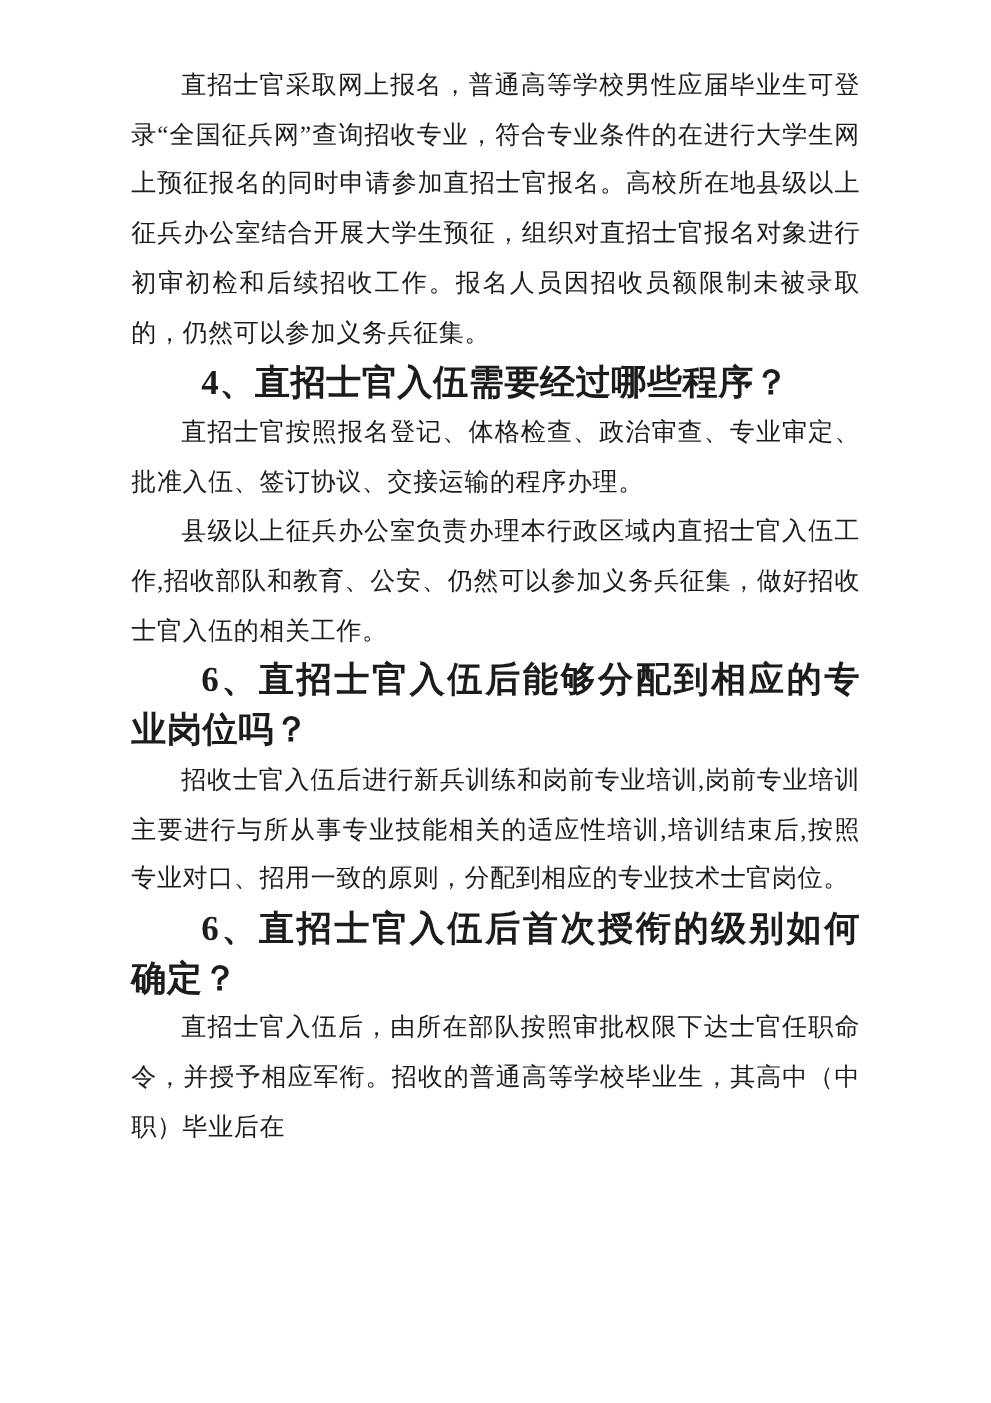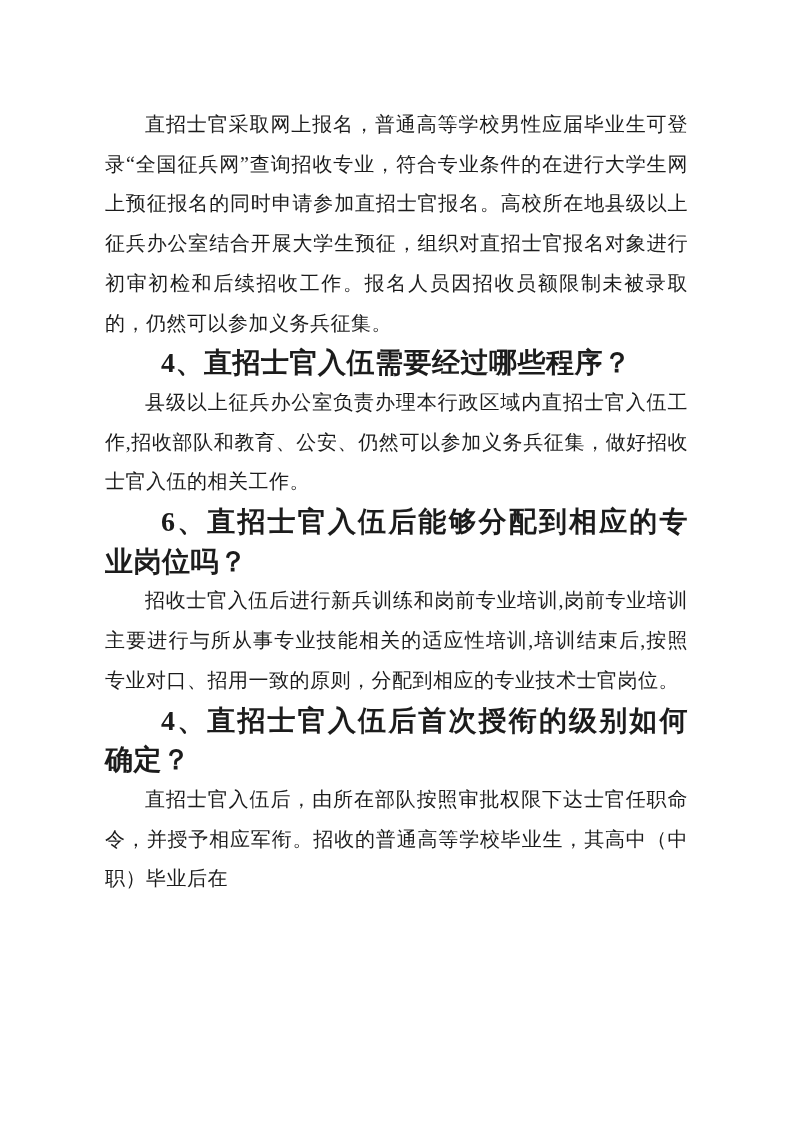--- a/index.html
+++ b/index.html
@@ -14,21 +14,21 @@
     background: #ffffff;
     overflow: hidden;
     font-family: "Liberation Serif", "DejaVu Serif", serif;
     color: #1c1c1c;
   }
   .content {
     position: absolute;
     top: 0;
     left: 105px;
     width: 583px;
-    padding-top: 105px;
+    padding-top: 49px;
     box-sizing: content-box;
     font-family: Liberation Serif, serif;
   }
   .content p {
     margin: 0;
     line-height: 39.7px;
     text-indent: 2em;
     text-align: justify;
     text-justify: inter-ideograph;
   }
@@ -43,19 +43,20 @@
     letter-spacing: 0.5px;
   }
 </style>
 </head>
 <body>
 
 <div class="page">
   <div class="content">
       <p class="para">直招士官采取网上报名，普通高等学校男性应届毕业生可登录“全国征兵网”查询招收专业，符合专业条件的在进行大学生网上预征报名的同时申请参加直招士官报名。高校所在地县级以上征兵办公室结合开展大学生预征，组织对直招士官报名对象进行初审初检和后续招收工作。报名人员因招收员额限制未被录取的，仍然可以参加义务兵征集。</p>
       <p class="heading">4、直招士官入伍需要经过哪些程序？</p>
+      <p class="para">直招士官按照报名登记、体格检查、政治审查、专业审定、批准入伍、签订协议、交接运输的程序办理。</p>
       <p class="para">县级以上征兵办公室负责办理本行政区域内直招士官入伍工作,招收部队和教育、公安、仍然可以参加义务兵征集，做好招收士官入伍的相关工作。</p>
       <p class="heading">6、直招士官入伍后能够分配到相应的专业岗位吗？</p>
       <p class="para">招收士官入伍后进行新兵训练和岗前专业培训,岗前专业培训主要进行与所从事专业技能相关的适应性培训,培训结束后,按照专业对口、招用一致的原则，分配到相应的专业技术士官岗位。</p>
-      <p class="heading">4、直招士官入伍后首次授衔的级别如何确定？</p>
+      <p class="heading">6、直招士官入伍后首次授衔的级别如何确定？</p>
       <p class="para">直招士官入伍后，由所在部队按照审批权限下达士官任职命令，并授予相应军衔。招收的普通高等学校毕业生，其高中（中职）毕业后在</p>
     </div>
 </div>
 
 </body></html>

